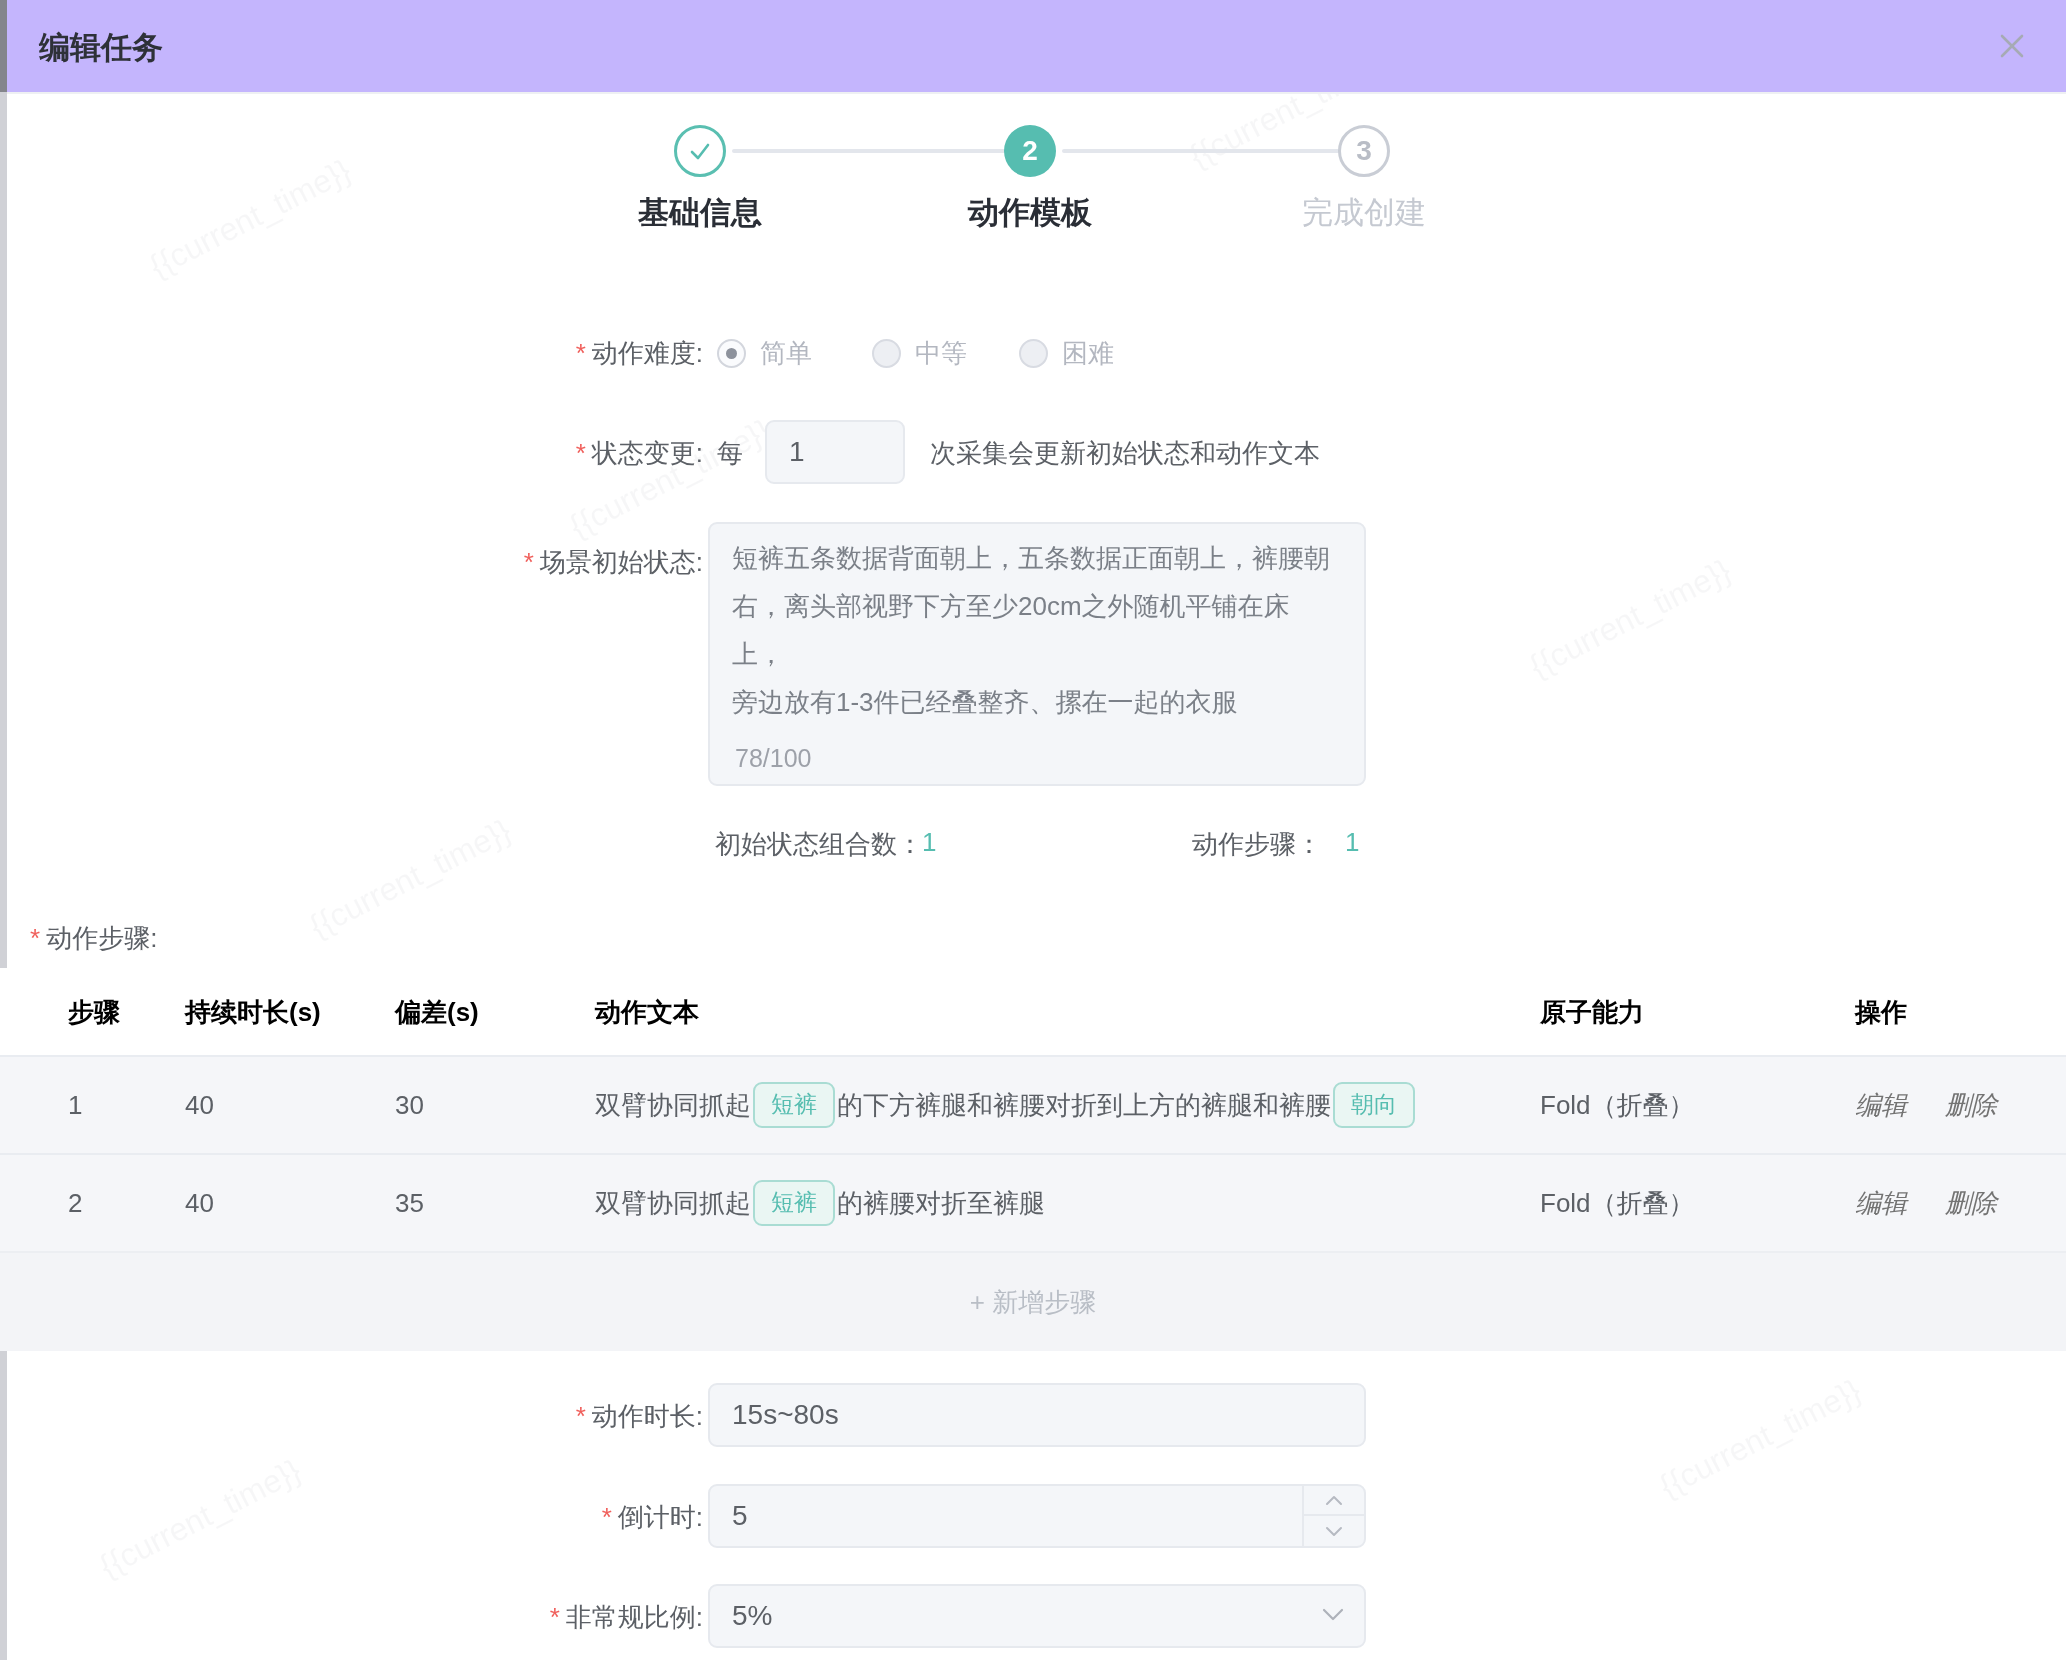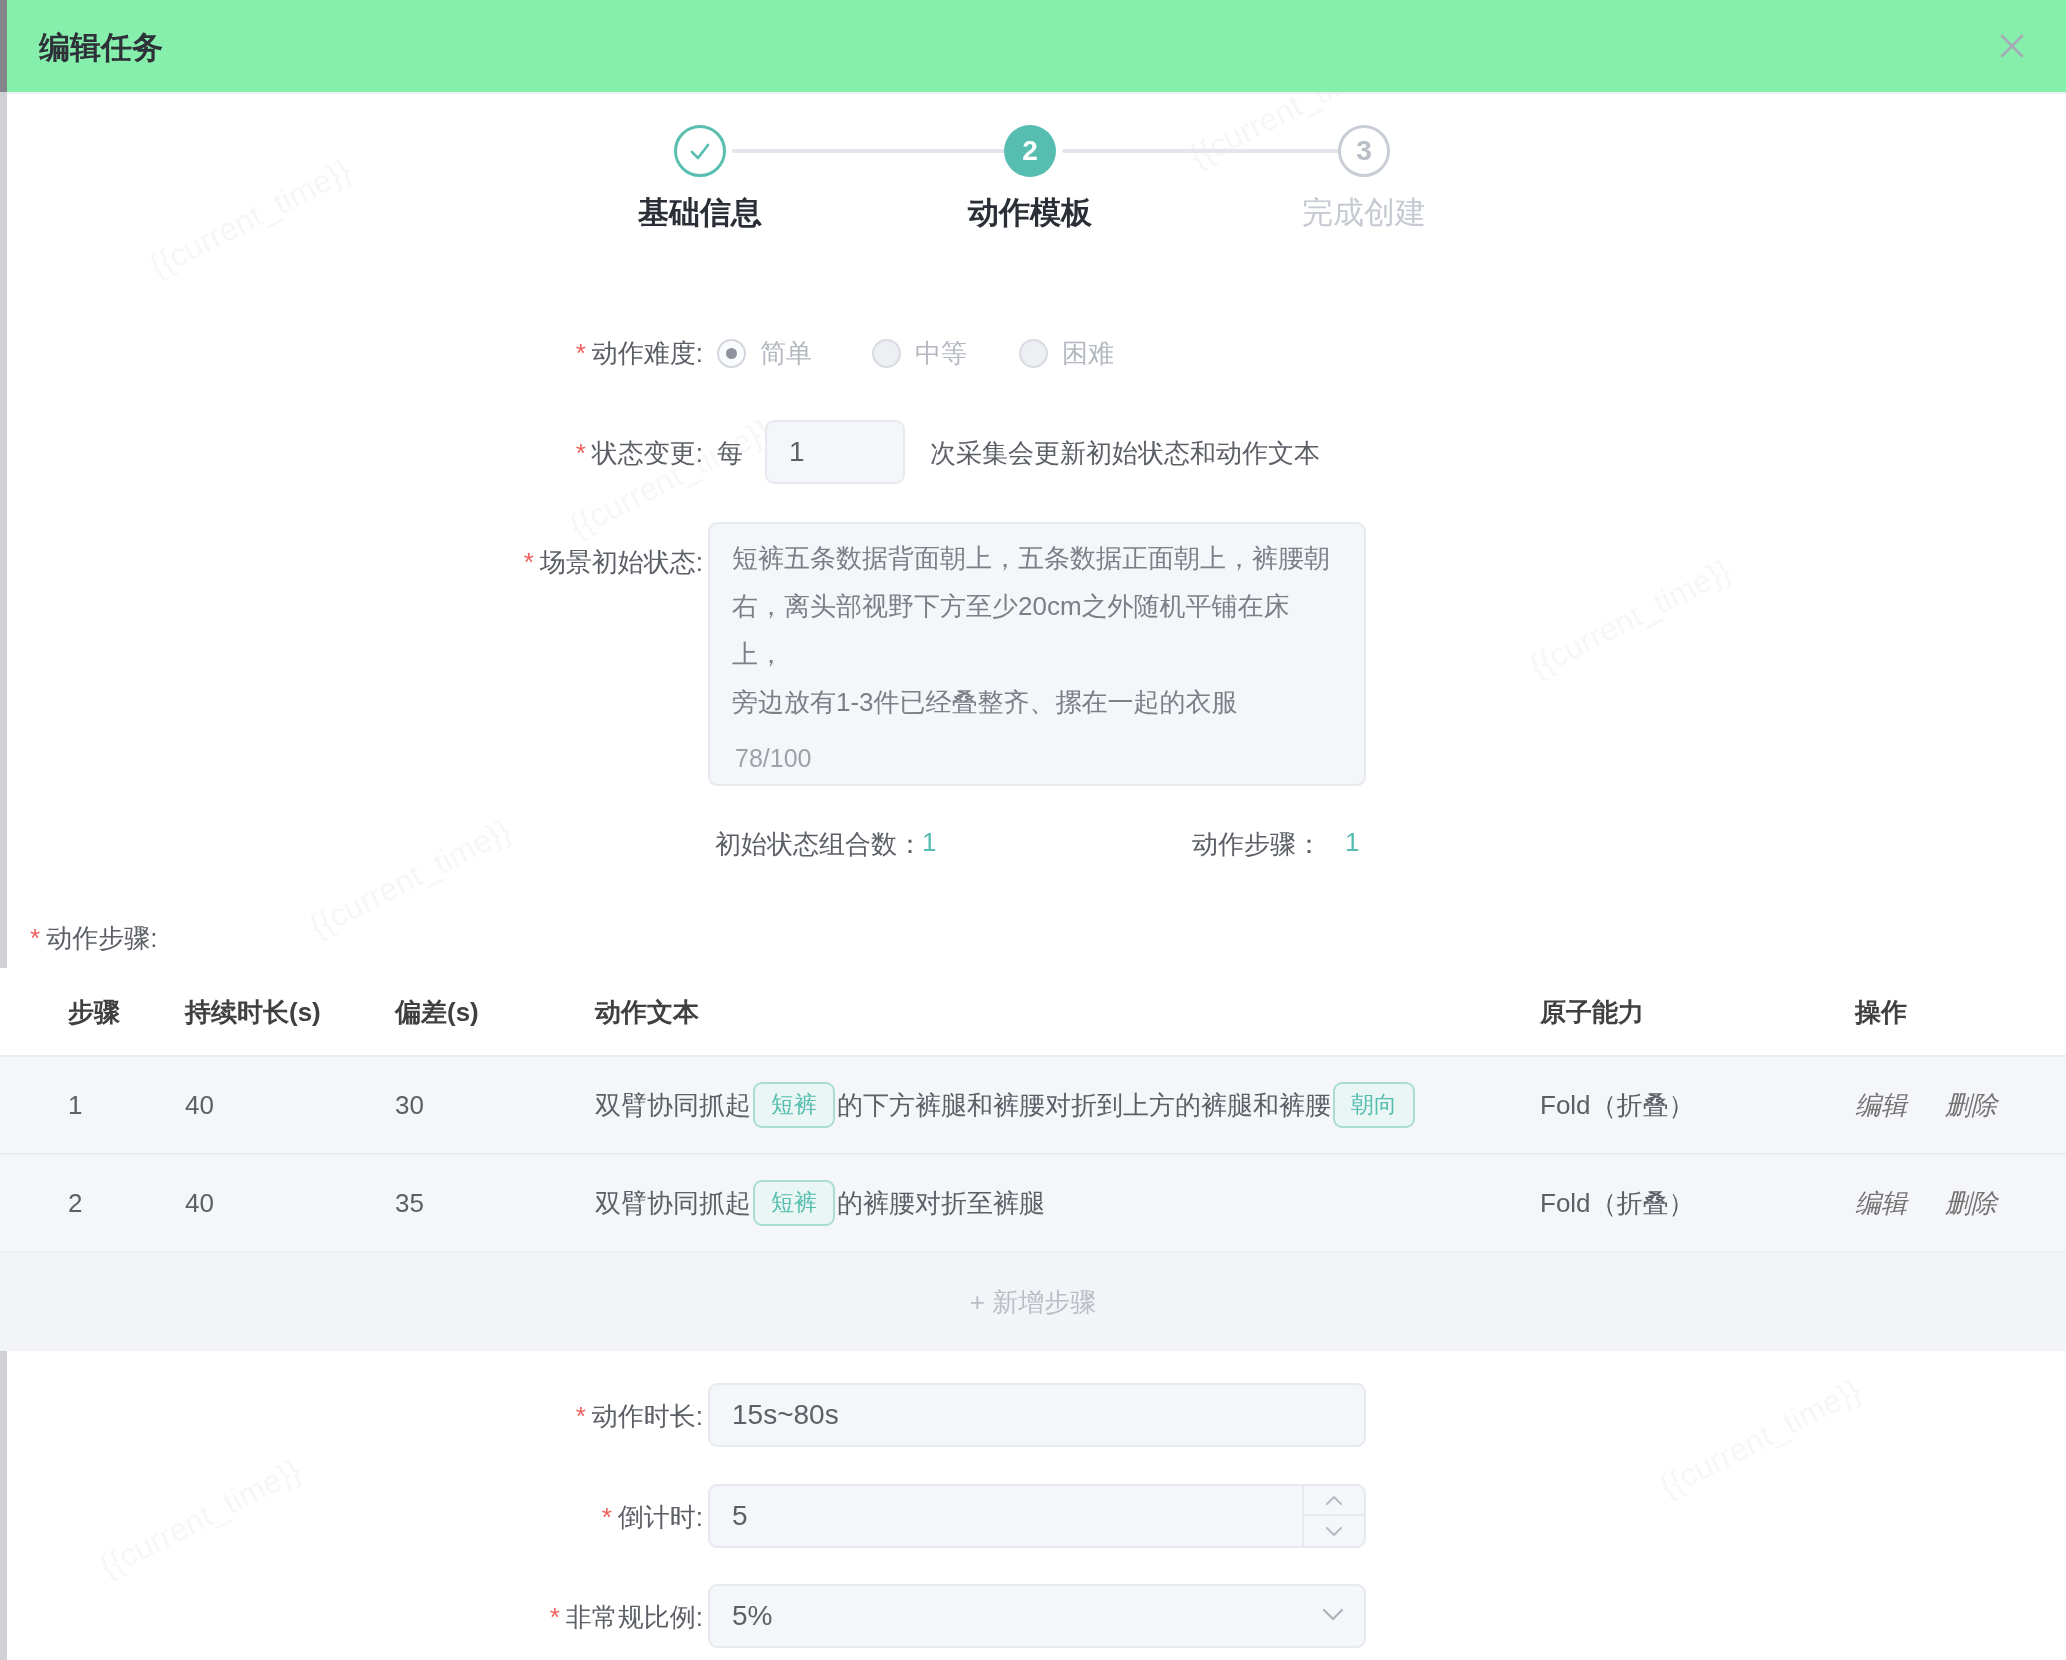--- a/index.html
+++ b/index.html
@@ -9,21 +9,21 @@
   }
   
   .edge{position:absolute;left:0;top:0;width:7px;height:100%;}
   .edge-top{position:absolute;left:0;top:0;width:7px;height:92px;background:#84858b;}
   .edge-rest{position:absolute;left:0;top:92px;width:7px;height:1568px;background:#d0d1d6;}
 
   
   .wm{position:absolute;font-size:32px;color:#6b7280;opacity:0.055;transform:rotate(-27deg);white-space:nowrap;pointer-events:none;}
 
   
-  .dlg-header{position:absolute;left:7px;top:0;width:2059px;height:92px;border-bottom:2px solid #eef0f3;background:#86efac;}
+  .dlg-header{position:absolute;left:7px;top:0;width:2059px;height:92px;border-bottom:2px solid #eef0f3;background:#c4b5fd;}
   .dlg-title{position:absolute;left:32px;top:27px;font-size:31px;font-weight:700;color:#2e3138;}
   .close-btn{position:absolute;top:26px;right:34px;width:40px;height:40px;cursor:pointer;display:flex;align-items:center;justify-content:center;}
 
   
   .step-circle{position:absolute;top:125px;width:52px;height:52px;border-radius:50%;box-sizing:border-box;
     display:flex;align-items:center;justify-content:center;font-size:28px;font-weight:600;}
   .sc-done{border:3px solid #5abfb1;background:#fff;}
   .sc-active{background:#56bdb0;color:#ffffff;}
   .sc-pending{border:3px solid #c9cdd5;background:#fff;color:#b9bdc6;}
   .step-line{position:absolute;top:149px;height:4px;background:#e3e6ec;border-radius:2px;}
@@ -46,21 +46,21 @@
   .rlabel{margin-left:14px;font-size:26px;color:#b3b7c0;}
 
   
   .ta-text{position:absolute;left:732px;top:534px;width:606px;font-size:26px;line-height:48px;color:#7b8088;white-space:pre-wrap;}
   .ta-counter{position:absolute;left:735px;top:744px;font-size:25px;color:#9da1a9;}
   .combo-val{color:#56bdb0;}
 
   
   .steps-table{position:absolute;left:0;top:968px;width:2066px;}
   .thead{position:relative;height:87px;background:#fff;}
-  .th{position:absolute;top:50%;transform:translateY(-50%);font-size:26px;font-weight:700;color:#404040;white-space:nowrap;}
+  .th{position:absolute;top:50%;transform:translateY(-50%);font-size:26px;font-weight:700;color:#000000;white-space:nowrap;}
   .trow{position:relative;height:96px;background:#f5f6f9;border-top:2px solid #e9ecf1;}
   .td{position:absolute;top:50%;transform:translateY(-50%);font-size:26px;color:#5c6066;white-space:nowrap;}
   .action-cell{position:absolute;left:595px;top:0;height:100%;display:flex;align-items:center;gap:2px;font-size:26px;color:#5c6066;white-space:nowrap;}
   .tag{display:inline-block;padding:5px 16px;border:2px solid #a9dcd3;background:#eaf6f3;color:#56bdb0;border-radius:9px;font-size:23px;line-height:1.35;}
   .op-link{font-size:26px;color:#737373;cursor:pointer;font-style:italic;}
   .op-link + .op-link{margin-left:38px;}
   .addrow{position:relative;height:98px;background:#f3f4f7;border-top:2px solid #eceef2;display:flex;align-items:center;justify-content:center;cursor:pointer;}
   .addrow span{font-size:26px;color:#b9bec6;}
 
   

